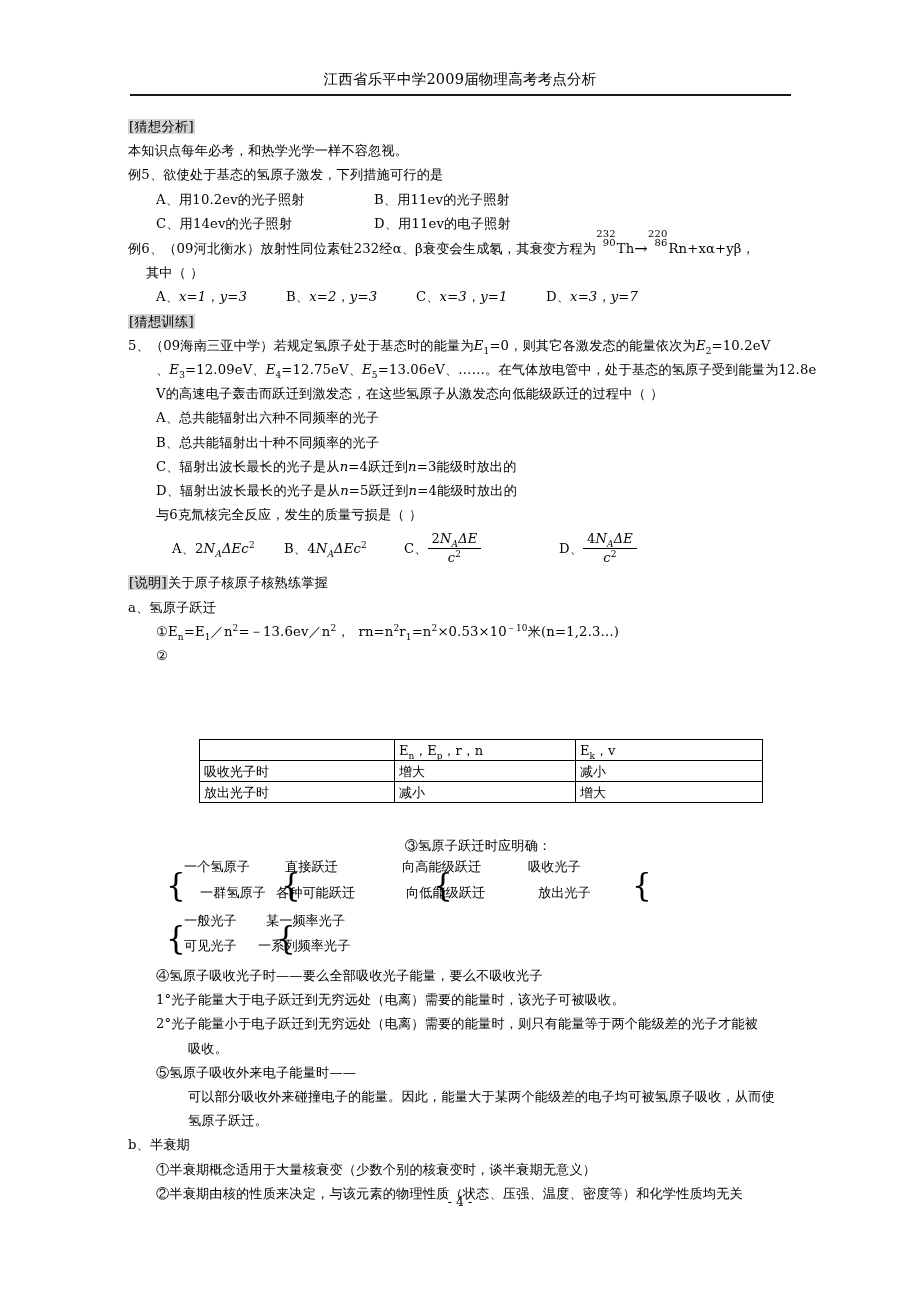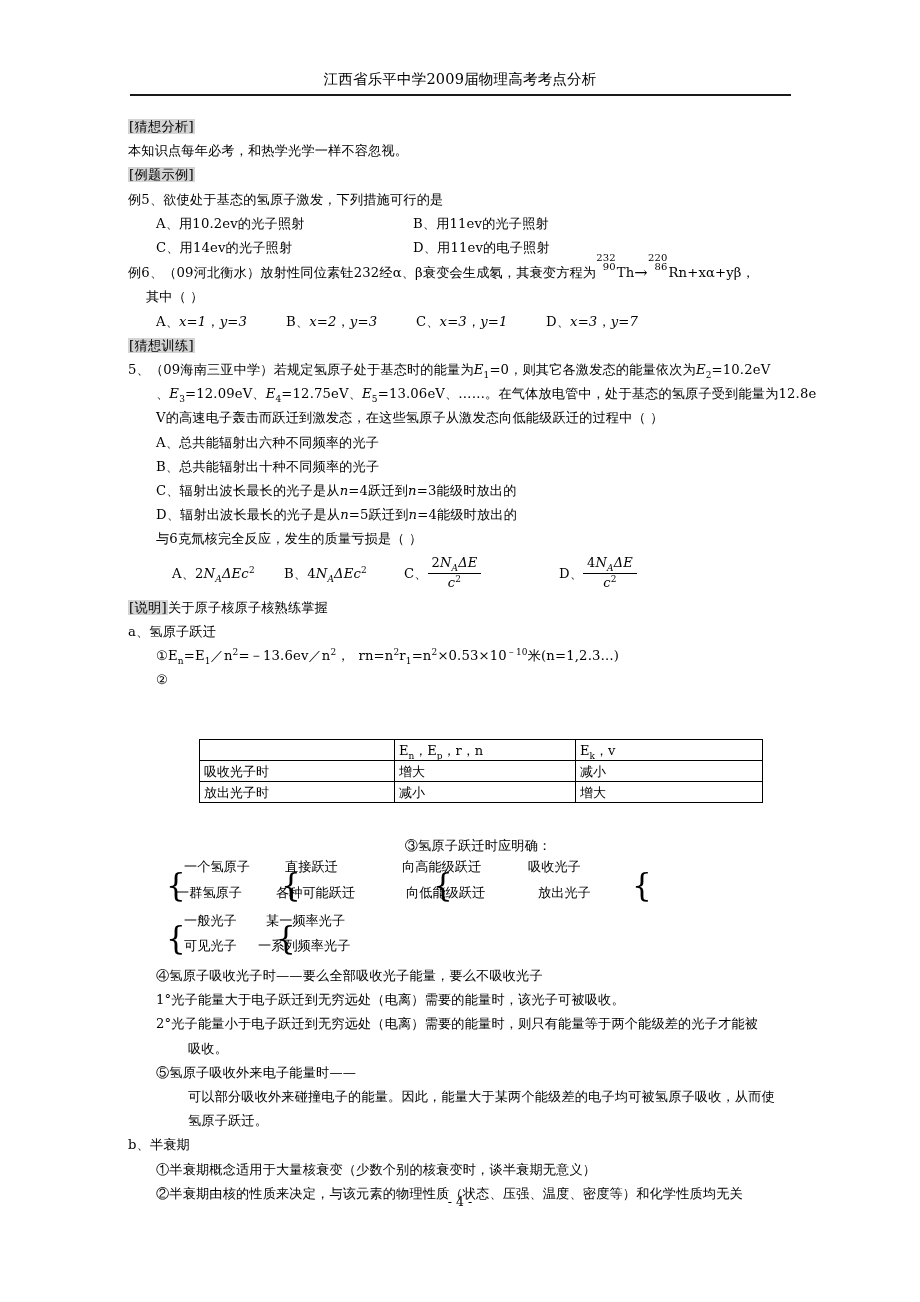--- a/index.html
+++ b/index.html
@@ -55,21 +55,21 @@
     letter-spacing: 0.15px;
   }
 
   .tag {
     background: #d4d4d4;
     padding: 0 1px;
     letter-spacing: 0.3px;
   }
 
   .ind1 { padding-left: 18px; }
-  .ind2 { padding-left: 28px; gap: 39px; }
+  .ind2 { padding-left: 28px; }
   .ind3 { padding-left: 44px; }
   .ind4 { padding-left: 60px; }
 
   .it { font-style: italic; }
   sub, sup {
     font-size: 9px;
     line-height: 0;
   }
   sup { vertical-align: super; }
   sub { vertical-align: sub; }
@@ -168,23 +168,20 @@
   <div class="header">江西省乐平中学2009届物理高考考点分析</div>
   <div class="header-rule"></div>
 
   <div class="content">
 
     <div class="line">
       <span class="tag">[猜想分析]</span>
     </div>
     <div class="line">本知识点每年必考，和热学光学一样不容忽视。</div>
 
-    <div class="line">
-      <span class="tag">[例题示例]</span>
-    </div>
 
     <div class="line">例5、欲使处于基态的氢原子激发，下列措施可行的是</div>
     <div class="line ind2 opts">
       <span>A、用10.2ev的光子照射</span>
       <span>B、用11ev的光子照射</span>
     </div>
     <div class="line ind2 opts">
       <span>C、用14ev的光子照射</span>
       <span>D、用11ev的电子照射</span>
     </div>
@@ -262,21 +259,21 @@
     </tbody>
       </table>
   </div>
 
   <div class="brace-block">
     <div class="line ind2" style="line-height:24px;text-align:center;">③氢原子跃迁时应明确：</div>
 
     <div style="position:relative; height:54px;">
       <span class="bopen" style="left:38px; top:27px;">{</span>
       <span class="bterm" style="left:56px; top:0;">一个氢原子</span>
-      <span class="bterm" style="left:48px; top:26px;">一群氢原子</span>
+      <span class="bterm" style="left:72px; top:26px;">一群氢原子</span>
 
       <span class="bopen" style="left:153px; top:27px;">{</span>
       <span class="bterm" style="left:157px; top:0;">直接跃迁</span>
       <span class="bterm" style="left:148px; top:26px;">各种可能跃迁</span>
 
       <span class="bopen" style="left:305px; top:27px;">{</span>
       <span class="bterm" style="left:274px; top:0;">向高能级跃迁</span>
       <span class="bterm" style="left:278px; top:26px;text-align:center;">向低能级跃迁</span>
 
       <span class="bterm" style="left:400px; top:0;">吸收光子</span>

